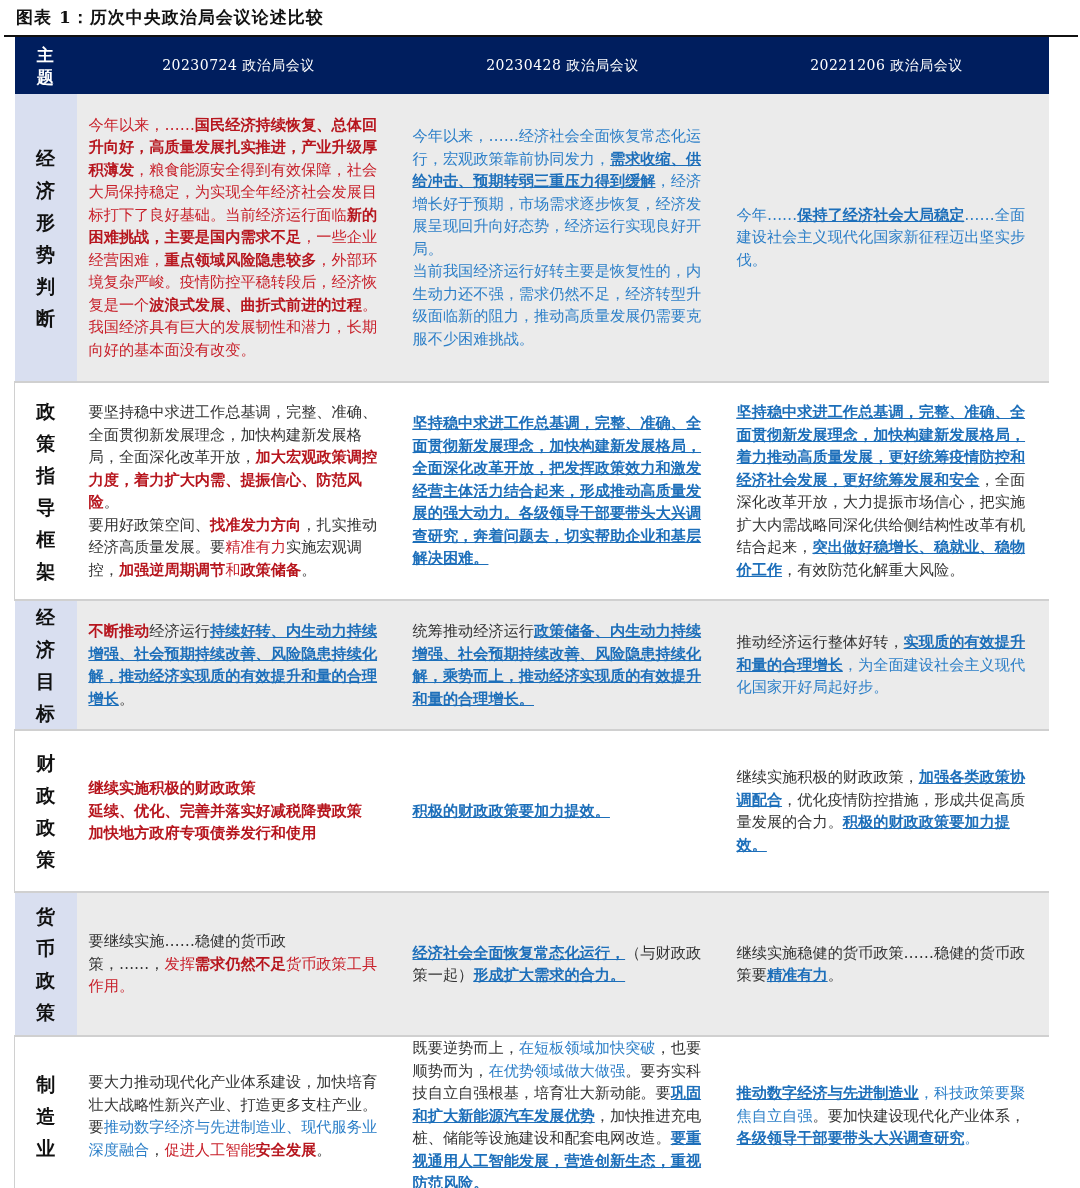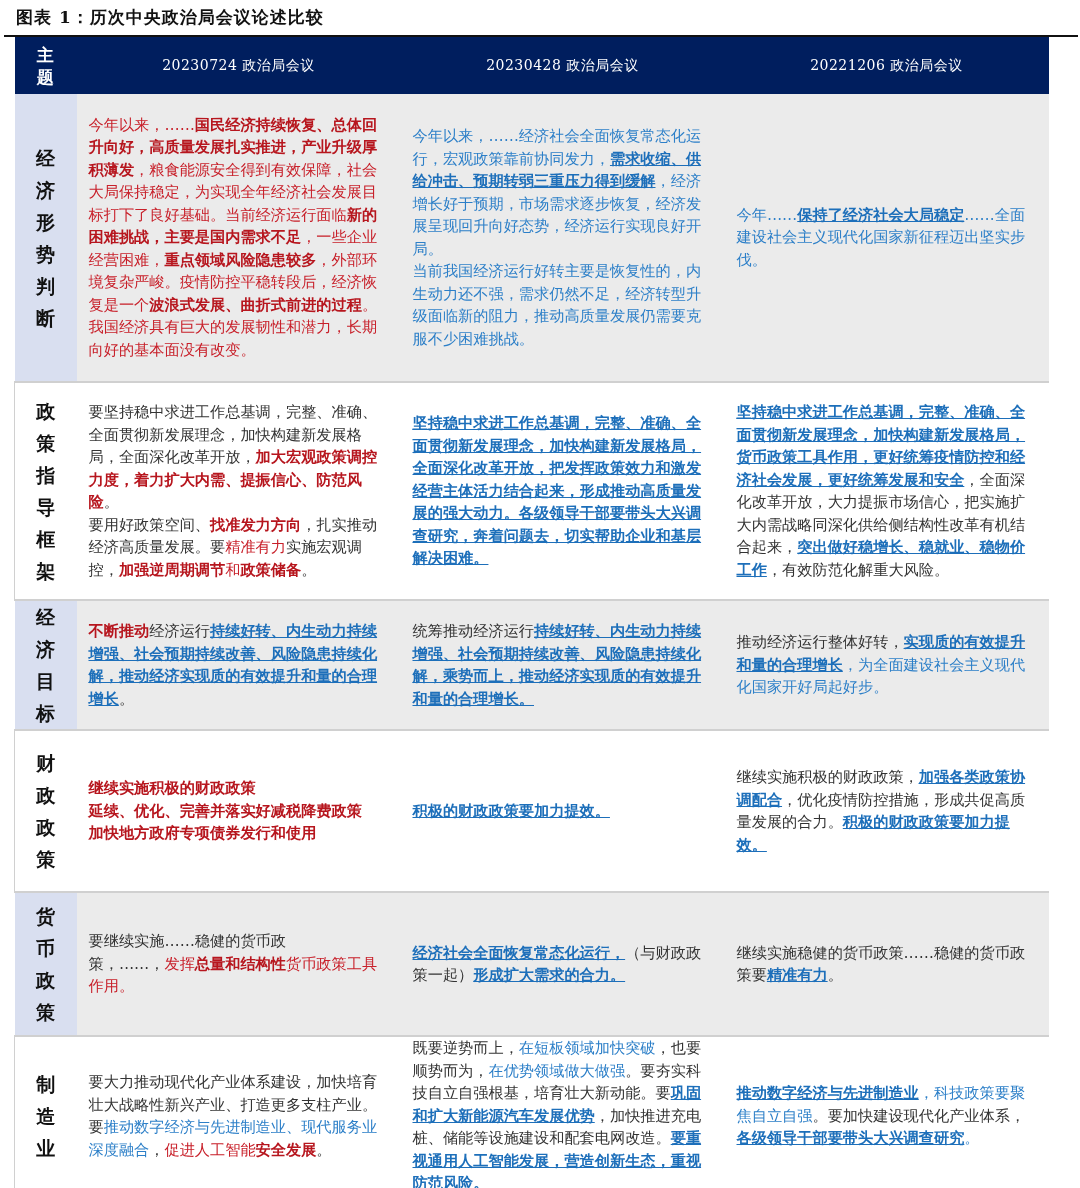--- a/index.html
+++ b/index.html
@@ -75,52 +75,52 @@
         <td class="topic">
           <span class="topic-char">政</span>
           <span class="topic-char">策</span>
           <span class="topic-char">指</span>
           <span class="topic-char">导</span>
           <span class="topic-char">框</span>
           <span class="topic-char">架</span>
         </td>
         <td class="body"><span class="seg k">要坚持稳中求进工作总基调，完整、准确、全面贯彻新发展理念，加快构建新发展格局，全面深化改革开放，</span><span class="seg rb">加大宏观政策调控力度，着力扩大内需、提振信心、防范风险</span><span class="seg k">。<br>要用好政策空间、</span><span class="seg rb">找准发力方向</span><span class="seg k">，扎实推动经济高质量发展。要</span><span class="seg r">精准有力</span><span class="seg k">实施宏观调控，</span><span class="seg rb">加强逆周期调节</span><span class="seg r">和</span><span class="seg rb">政策储备</span><span class="seg k">。</span></td>
         <td class="body"><span class="seg bb">坚持稳中求进工作总基调，完整、准确、全面贯彻新发展理念，加快构建新发展格局，全面深化改革开放，把发挥政策效力和激发经营主体活力结合起来，形成推动高质量发展的强大动力。各级领导干部要带头大兴调查研究，奔着问题去，切实帮助企业和基层解决困难。</span></td>
-        <td class="body"><span class="seg bb">坚持稳中求进工作总基调，完整、准确、全面贯彻新发展理念，加快构建新发展格局，货币政策工具作用，更好统筹疫情防控和经济社会发展，更好统筹发展和安全</span><span class="seg k">，全面深化改革开放，大力提振市场信心，把实施扩大内需战略同深化供给侧结构性改革有机结合起来，</span><span class="seg bb">突出做好稳增长、稳就业、稳物价工作</span><span class="seg k">，有效防范化解重大风险。</span></td>
+        <td class="body"><span class="seg bb">坚持稳中求进工作总基调，完整、准确、全面贯彻新发展理念，加快构建新发展格局，着力推动高质量发展，更好统筹疫情防控和经济社会发展，更好统筹发展和安全</span><span class="seg k">，全面深化改革开放，大力提振市场信心，把实施扩大内需战略同深化供给侧结构性改革有机结合起来，</span><span class="seg bb">突出做好稳增长、稳就业、稳物价工作</span><span class="seg k">，有效防范化解重大风险。</span></td>
       </tr>
       <tr class="shade" style="height: 122px;">
         <td class="topic">
           <span class="topic-char">经</span>
           <span class="topic-char">济</span>
           <span class="topic-char">目</span>
           <span class="topic-char">标</span>
         </td>
         <td class="body"><span class="seg rb">不断推动</span><span class="seg k">经济运行</span><span class="seg bb">持续好转、内生动力持续增强、社会预期持续改善、风险隐患持续化解，推动经济实现质的有效提升和量的合理增长</span><span class="seg k">。</span></td>
-        <td class="body"><span class="seg k">统筹推动经济运行</span><span class="seg bb">持续好转、内生动力持续增强、社会预期持续改善、风险隐患持续化解，乘势而上，推动经济实现质的有效提升和量的合理增长。</span></td>
+        <td class="body"><span class="seg k">统筹推动经济运行</span><span class="seg bb">政策储备、内生动力持续增强、社会预期持续改善、风险隐患持续化解，乘势而上，推动经济实现质的有效提升和量的合理增长。</span></td>
         <td class="body"><span class="seg k">推动经济运行整体好转，</span><span class="seg bb">实现质的有效提升和量的合理增长</span><span class="seg b">，为全面建设社会主义现代化国家开好局起好步。</span></td>
       </tr>
       <tr class="plain" style="height: 162px;">
         <td class="topic">
           <span class="topic-char">财</span>
           <span class="topic-char">政</span>
           <span class="topic-char">政</span>
           <span class="topic-char">策</span>
         </td>
         <td class="body"><span class="seg rb">继续实施积极的财政政策<br>延续、优化、完善并落实好减税降费政策<br>加快地方政府专项债券发行和使用</span></td>
         <td class="body"><span class="seg bb">积极的财政政策要加力提效。</span></td>
         <td class="body"><span class="seg k">继续实施积极的财政政策，</span><span class="seg bb">加强各类政策协调配合</span><span class="seg k">，优化疫情防控措施，形成共促高质量发展的合力。</span><span class="seg bb">积极的财政政策要加力提效。</span></td>
       </tr>
       <tr class="shade" style="height: 144px;">
         <td class="topic">
           <span class="topic-char">货</span>
           <span class="topic-char">币</span>
           <span class="topic-char">政</span>
           <span class="topic-char">策</span>
         </td>
-        <td class="body"><span class="seg k">要继续实施……稳健的货币政<br>策，……，</span><span class="seg r">发挥</span><span class="seg rb">总量和结构性</span><span class="seg r">货币政策工具作用。</span></td>
+        <td class="body"><span class="seg k">要继续实施……稳健的货币政<br>策，……，</span><span class="seg r">发挥</span><span class="seg rb">需求仍然不足</span><span class="seg r">货币政策工具作用。</span></td>
         <td class="body"><span class="seg bb">经济社会全面恢复常态化运行，</span><span class="seg k">（与财政政策一起）</span><span class="seg bb">形成扩大需求的合力。</span></td>
         <td class="body"><span class="seg k">继续实施稳健的货币政策……稳健的货币政策要</span><span class="seg bb">精准有力</span><span class="seg k">。</span></td>
       </tr>
       <tr class="plain" style="height: 160px;">
         <td class="topic">
           <span class="topic-char">制</span>
           <span class="topic-char">造</span>
           <span class="topic-char">业</span>
         </td>
         <td class="body"><span class="seg k">要大力推动现代化产业体系建设，加快培育壮大战略性新兴产业、打造更多支柱产业。要</span><span class="seg b">推动数字经济与先进制造业、现代服务业深度融合</span><span class="seg k">，</span><span class="seg r">促进人工智能</span><span class="seg rb">安全发展</span><span class="seg k">。</span></td>

